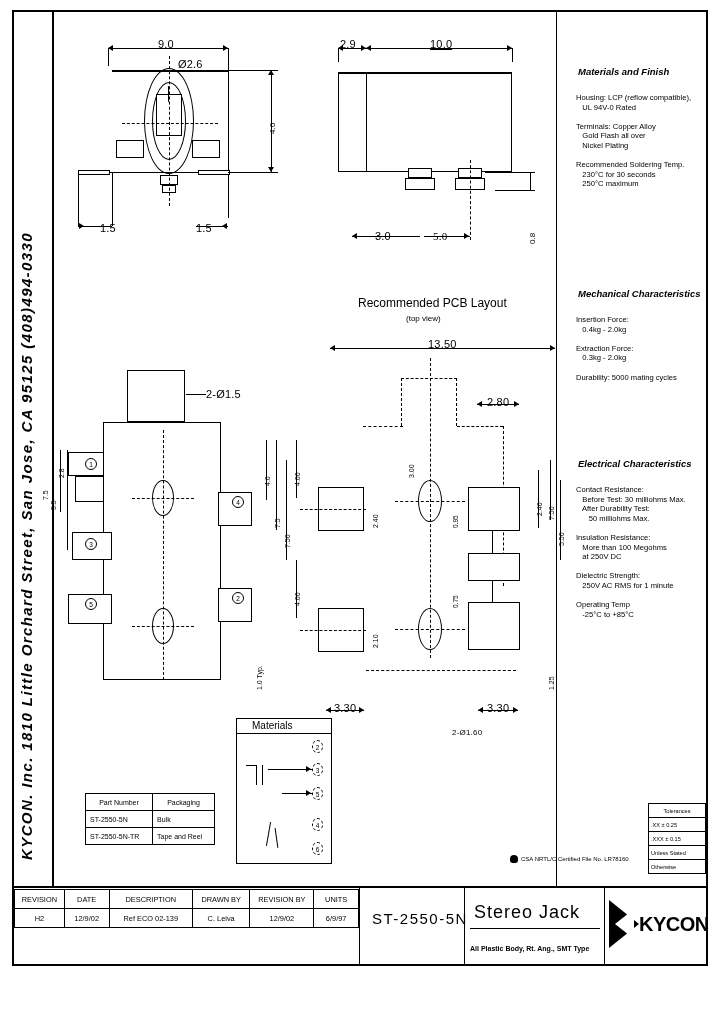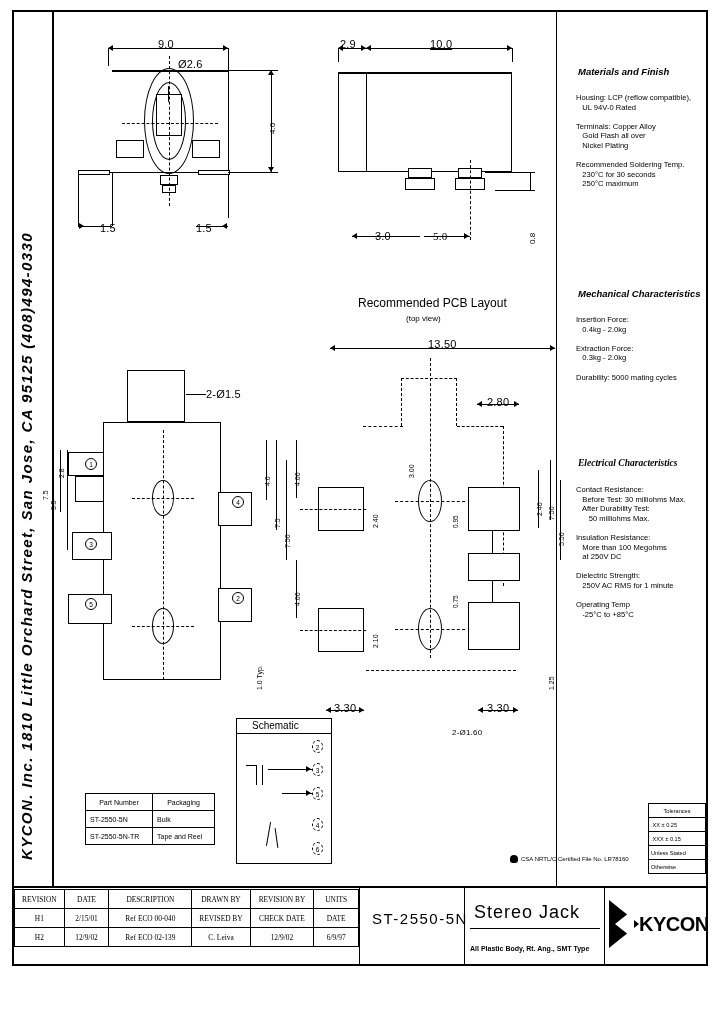--- a/index.html
+++ b/index.html
@@ -21,21 +21,21 @@
   .rect-o{position:absolute;border:1.5px solid #000;box-sizing:border-box;background:#fff;}
   .rect-t{position:absolute;border:1px solid #000;box-sizing:border-box;background:#fff;}
   .dash{position:absolute;border:1.2px dashed #000;box-sizing:border-box;}
   .ell{position:absolute;border:1.3px solid #000;border-radius:50%;box-sizing:border-box;background:transparent;}
   .cl{position:absolute;border-top:1px dashed #000;}
   .clv{position:absolute;border-left:1px dashed #000;}
   table.grid{position:absolute;border-collapse:collapse;}
   table.grid td,table.grid th{border:1px solid #000;font-size:7.4px;text-align:center;
      font-family:"Liberation Sans",sans-serif;font-weight:normal;padding:1px 2px;}
   #revtable{left:14px;top:889px;width:345px;}
-  #revtable td,#revtable th{height:16px;font-family:Liberation Serif, serif;}
+  #revtable td,#revtable th{height:16px;}
   #pntable{left:85px;top:793px;width:130px;}
   #pntable td,#pntable th{height:14px;font-size:7px;}
   #pntable td.l{text-align:left;padding-left:4px;}
   #toltable{left:648px;top:803px;width:58px;}
   #toltable td,#toltable th{font-size:5.6px;height:11px;text-align:left;padding-left:2px;border:1px solid #000;}
   #toltable th{text-align:center;}
   .schem-box{position:absolute;left:236px;top:718px;width:96px;height:146px;border:1px solid #000;box-sizing:border-box;}
   .pin{position:absolute;width:11px;height:13px;border:1px dashed #000;border-radius:50%;
      font-size:6.5px;text-align:center;line-height:13px;box-sizing:border-box;}
   .arrowR{position:absolute;width:0;height:0;border-top:3px solid transparent;border-bottom:3px solid transparent;border-left:5px solid #000;}
@@ -259,21 +259,21 @@
     <div class="ln h" style="left:478px;top:710px;width:40px;"></div>
     <div class="arrowL" style="left:478px;top:707px;"></div>
     <div class="arrowR" style="left:513px;top:707px;"></div>
     <div class="txt dim" style="left:487px;top:702px;">3.30</div>
 
     <div class="txt dim" style="left:452px;top:728px;font-size:8px;">2-Ø1.60</div>
   </div>
 
   <div class="schem-box"></div>
   <div class="ln h" style="left:236px;top:733px;width:96px;"></div>
-  <div class="txt" style="left:252px;top:720px;font-size:10px;">Schematic</div>
+  <div class="txt" style="left:252px;top:720px;font-size:10px;">Materials</div>
   <div class="pin" style="left:312px;top:740px;">2</div>
   <div class="pin" style="left:312px;top:763px;">3</div>
   <div class="pin" style="left:312px;top:787px;">5</div>
   <div class="pin" style="left:312px;top:818px;">4</div>
   <div class="pin" style="left:312px;top:842px;">6</div>
   <div class="ln h" style="left:268px;top:769px;width:44px;"></div>
   <div class="arrowR" style="left:306px;top:766px;"></div>
   <div class="ln h" style="left:282px;top:793px;width:30px;"></div>
   <div class="arrowR" style="left:306px;top:790px;"></div>
   <div class="ln v" style="left:256px;top:765px;height:20px;"></div>
@@ -320,21 +320,21 @@
     <div class="txt note" style="left:576px;top:315px;">Insertion Force:
    0.4kg - 2.0kg
 
 Extraction Force:
    0.3kg - 2.0kg
 
 Durability: 5000 mating cycles</div>
   </div>
 
   <div>
-    <div class="txt note-h" style="left:578px;top:458px;font-family:Liberation Serif, serif;">Electrical Characteristics</div>
+    <div class="txt note-h" style="left:578px;top:458px;">Electrical Characteristics</div>
     <div class="txt note" style="left:576px;top:485px;">Contact Resistance:
    Before Test: 30 milliohms Max.
    After Durability Test:
       50 milliohms Max.
 
 Insulation Resistance:
    More than 100 Megohms
    at 250V DC
 
 Dielectric Strength:
@@ -371,28 +371,20 @@
     <tbody>
         <tr>
       <th style="width:46px">REVISION</th>
       <th style="width:42px">DATE</th>
       <th style="width:82px">DESCRIPTION</th>
       <th style="width:56px">DRAWN BY</th>
       <th style="width:62px">REVISION BY</th>
       <th style="width:42px">UNITS</th>
     </tr>
     <tr>
-      <td>H1</td>
-      <td>2/15/01</td>
-      <td>Ref  ECO  00-040</td>
-      <td>REVISED BY</td>
-      <td>CHECK DATE</td>
-      <td>DATE</td>
-    </tr>
-    <tr>
       <td>H2</td>
       <td>12/9/02</td>
       <td>Ref  ECO  02-139</td>
       <td>C. Leiva</td>
       <td>12/9/02</td>
       <td>6/9/97</td>
     </tr>
   </tbody>
     </table>
 

